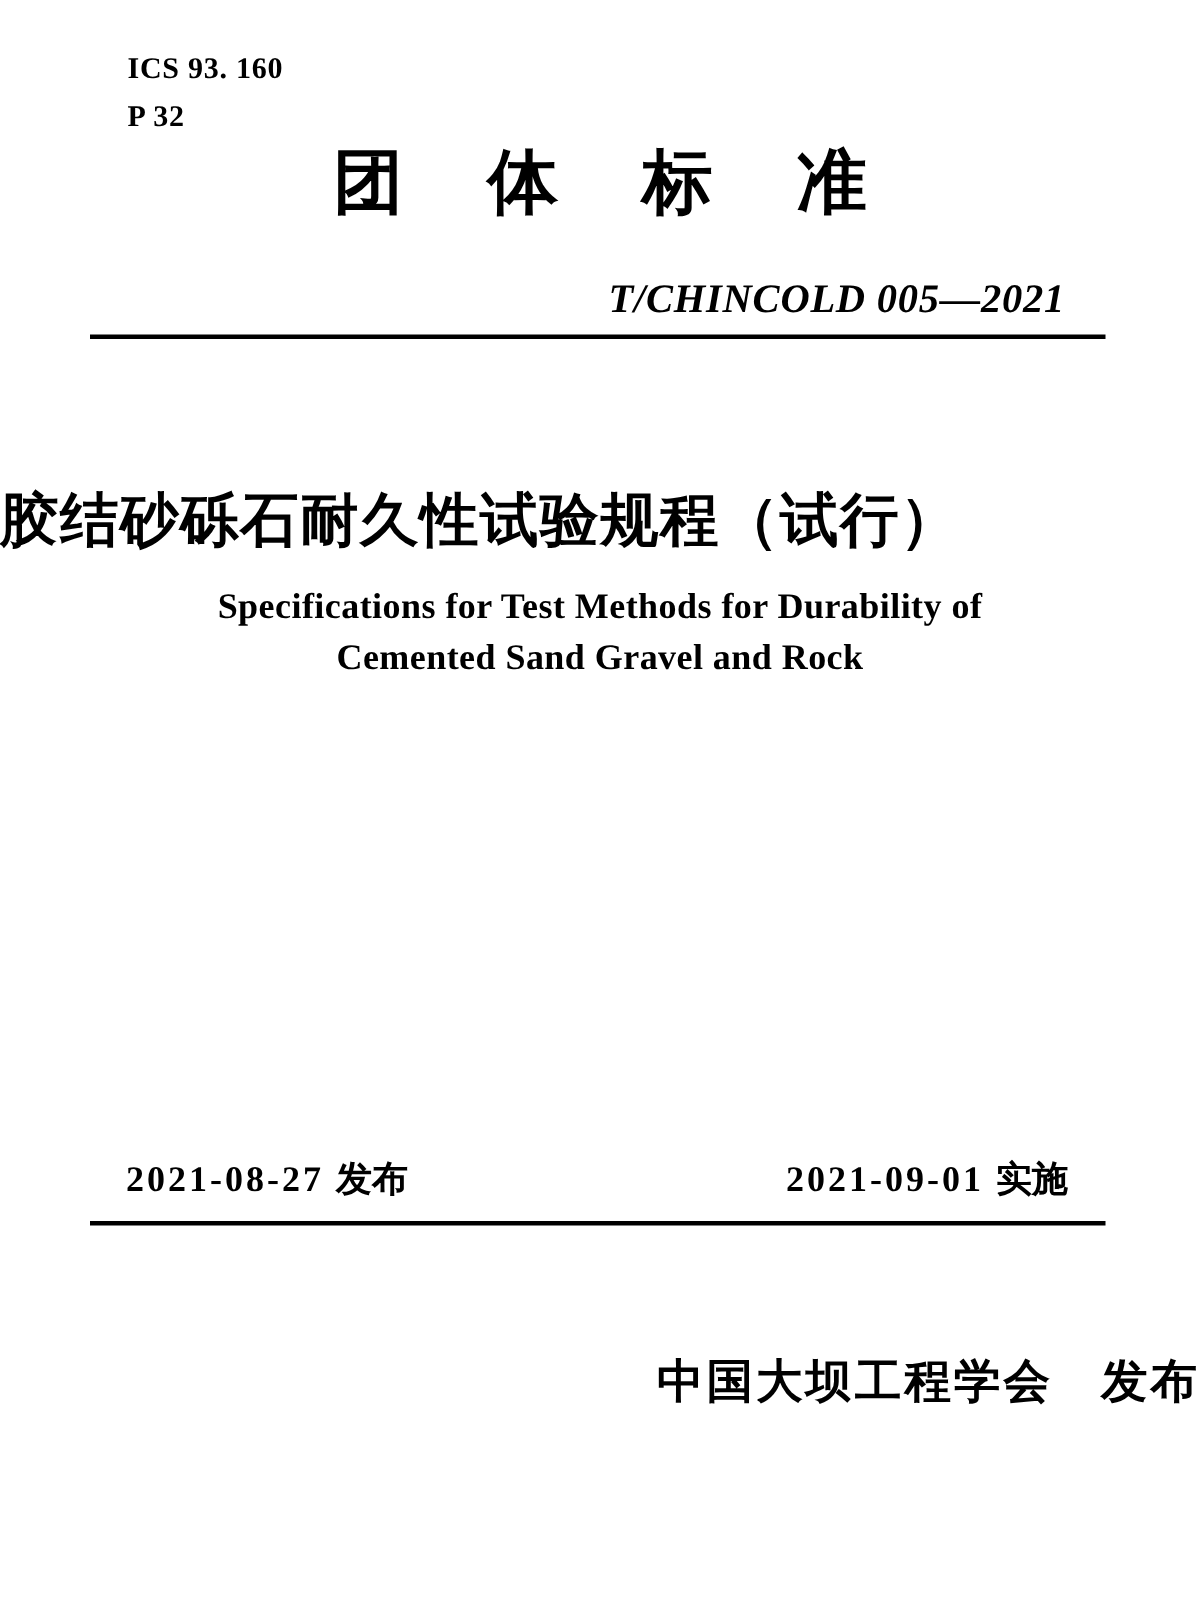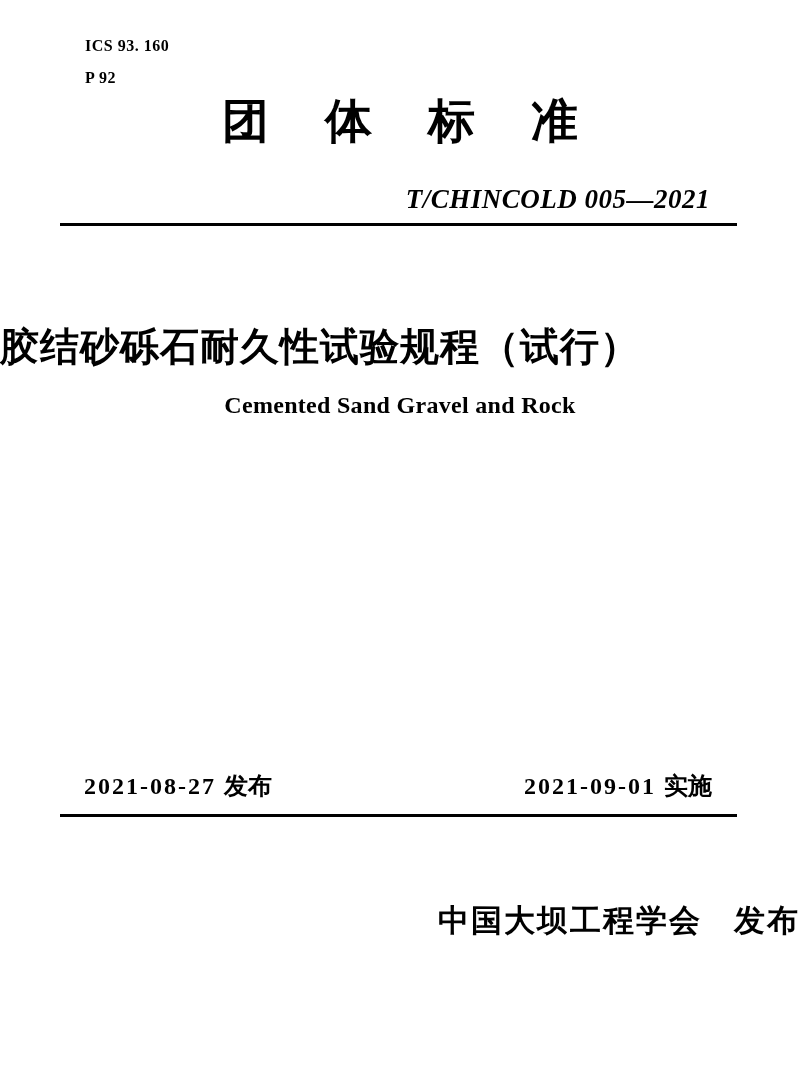--- a/index.html
+++ b/index.html
@@ -20,21 +20,21 @@
     font-family: "Liberation Serif", "DejaVu Serif", serif;
   }
   .heiti {
     font-family: "Liberation Sans", "DejaVu Sans", sans-serif;
   }
   .meta {
     position: absolute;
     left: 85px;
     top: 30px;
     font-weight: bold;
-    font-size: 16px;
+    font-size: 20px;
     line-height: 32px;
     letter-spacing: 0.5px;
   }
   .doc-type {
     position: absolute;
     top: 90px;
     left: 0;
     width: 100%;
     margin: 0;
     text-align: center;
@@ -123,32 +123,33 @@
     width: 32px;
   }
 </style>
 </head>
 <body>
 
 <div class="page">
 
   <div class="meta serif">
     <div>ICS 93. 160</div>
-    <div>P 92</div>
+    <div>P 32</div>
   </div>
 
   <h1 class="doc-type heiti">团体标准</h1>
 
   <div class="std-code serif">T/CHINCOLD 005—2021</div>
 
   <div class="rule rule-top"></div>
 
   <h2 class="title-cn heiti">胶结砂砾石耐久性试验规程（试行）</h2>
 
   <div class="title-en serif">
+    <div>Specifications for Test Methods for Durability of</div>
     <div>Cemented Sand Gravel and Rock</div>
   </div>
 
   <div class="dates serif">
     <div>
       <span class="num">2021-08-27</span><span class="cjk-label">发布</span>
     </div>
     <div>
       <span class="num">2021-09-01</span><span class="cjk-label">实施</span>
     </div>

